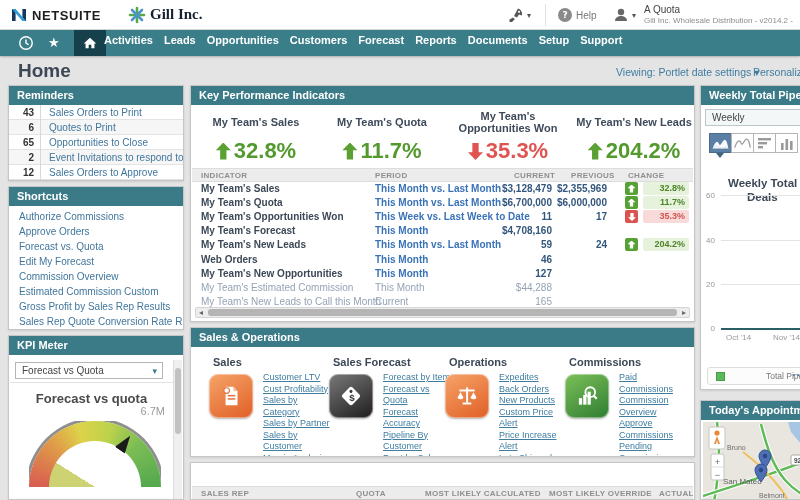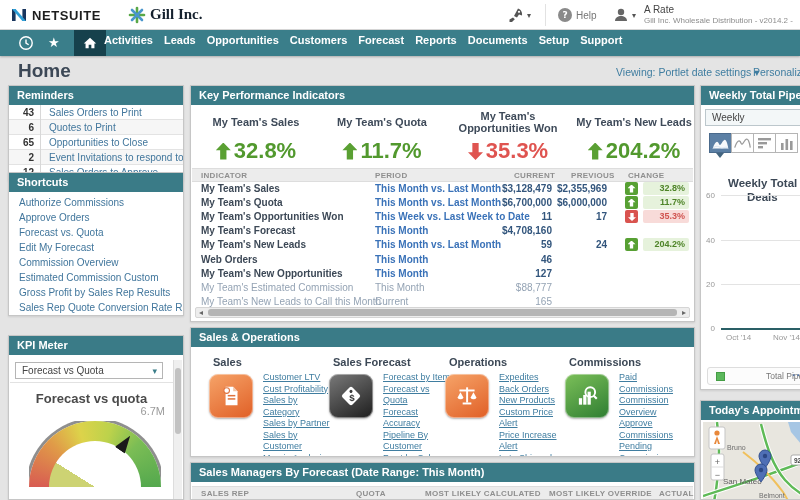--- a/index.html
+++ b/index.html
@@ -142,21 +142,21 @@
       </svg>
     <span class="abs tb-caret glyph" style="left:527px;top:11px">▾</span>
     <div class="tb-divider" style="left:545px"></div>
     <div id="help-circle"><span class="glyph">?</span></div>
     <span class="abs" style="left:576px;top:10px;font-size:10px;color:#777">Help</span>
     <svg class="abs" style="left:612px;top:6px" width="18" height="18" viewBox="0 0 18 18">
         <circle cx="9" cy="6" r="3.2" fill="#666"></circle>
         <path d="M3 15 c0-3.5 3-5 6-5 s6 1.5 6 5 z" fill="#666"></path>
       </svg>
     <span class="abs tb-caret glyph" style="left:632px;top:11px">▾</span>
-    <span id="user-name" class="abs" style="left:644px;top:4px">A Rate</span>
+    <span id="user-name" class="abs" style="left:644px;top:4px">A Quota</span>
     <span id="user-role" class="abs" style="left:644px;top:16px">Gill Inc. Wholesale Distribution - v2014.2 - </span>
   </div>
 
   <div id="nav">
     <svg id="nav-clock" width="16" height="16" viewBox="0 0 18 18">
         <circle cx="9" cy="9" r="7" fill="none" stroke="#fff" stroke-width="1.6"></circle>
         <path d="M9 5v4l3 2" stroke="#fff" stroke-width="1.6" fill="none"></path>
       </svg>
     <span id="nav-star" class="glyph">★</span>
     <div id="home-tile">
@@ -198,21 +198,21 @@
     <div class="rem-row alt" style="top:64px">
         <span class="rem-count">2</span>
         <span class="rem-label">Event Invitations to respond to</span>
       </div>
     <div class="rem-row" style="top:79px">
         <span class="rem-count">12</span>
         <span class="rem-label">Sales Orders to Approve</span>
       </div>
   </div>
 
-  <div class="portlet" style="left:8px;top:172px;width:176px;height:144px">
+  <div class="portlet" style="left:8px;top:186px;width:176px;height:144px">
     <div class="phead">Shortcuts</div>
     <span class="sc-item" style="top:24px">Authorize Commissions</span>
     <span class="sc-item" style="top:39px">Approve Orders</span>
     <span class="sc-item" style="top:54px">Forecast vs. Quota</span>
     <span class="sc-item" style="top:69px">Edit My Forecast</span>
     <span class="sc-item" style="top:84px">Commission Overview</span>
     <span class="sc-item" style="top:99px">Estimated Commission Custom</span>
     <span class="sc-item" style="top:114px">Gross Profit by Sales Rep Results</span>
     <span class="sc-item" style="top:129px">Sales Rep Quote Conversion Rate Results</span>
   </div>
@@ -329,21 +329,21 @@
         <span class="k-cur">46</span>
     </div>
     <div class="krow" style="top:181px">
       <span class="k-ind">My Team's New Opportunities</span>
         <span class="k-per">This Month</span>
         <span class="k-cur">127</span>
     </div>
     <div class="krow muted" style="top:195px">
       <span class="k-ind">My Team's Estimated Commission</span>
         <span class="k-per">This Month</span>
-        <span class="k-cur">$88,777</span>
+        <span class="k-cur">$44,288</span>
     </div>
     <div class="krow muted" style="top:209px">
       <span class="k-ind">My Team's New Leads to Call this Month</span>
         <span class="k-per">Current</span>
         <span class="k-cur">165</span>
     </div>
 
     <div class="hscroll">
       <span class="sarr glyph" style="left:3px">◂</span>
       <div class="thumb"></div>
@@ -422,21 +422,20 @@
     </div>
     <div class="so-links" style="left:428px">
       <a>Paid Commissions</a><br>
       <a>Commission Overview</a><br>
       <a>Approve Commissions</a><br>
       <a>Pending Commissions</a>
     </div>
   </div>
 
   <div class="portlet" style="left:190px;top:462px;width:505px;height:38px">
-    <div class="phead">Sales Managers By Forecast (Date Range: This Month)</div>
     <div class="abs" style="left:1px;right:1px;top:23px;height:15px;background:#ececec;border-top:1px solid #ddd">
       <span class="kth" style="left:9px">SALES REP</span>
       <span class="kth" style="left:164px">QUOTA</span>
       <span class="kth" style="left:233px">MOST LIKELY CALCULATED</span>
       <span class="kth" style="left:357px">MOST LIKELY OVERRIDE</span>
       <span class="kth" style="left:467px">ACTUAL</span>
     </div>
   </div>
 
   <div class="portlet" style="left:700px;top:85px;width:160px;height:305px">

